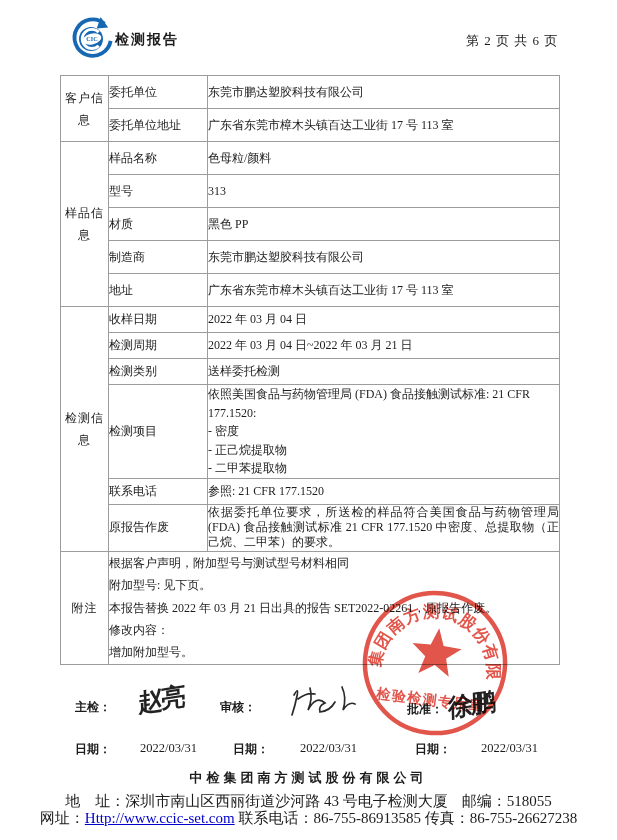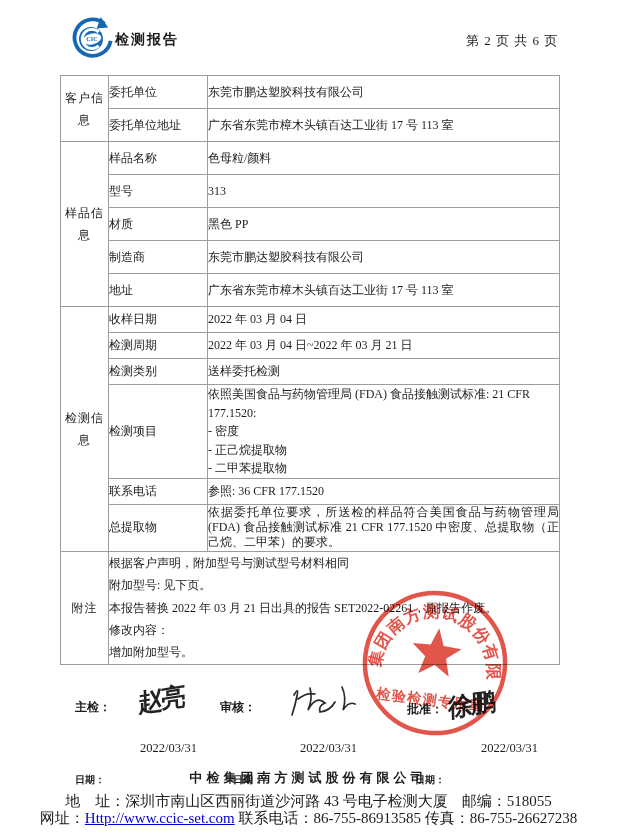--- a/index.html
+++ b/index.html
@@ -22,21 +22,21 @@
   td.lbl { padding-left:10px; }
   td.val { padding-left:12px; padding-right:8px; }
   tr.h33 td { height:33px; }
   tr.h26 td { height:26px; }
   td.multi { line-height:18.5px; height:93px; }
   td.concl { line-height:15.4px; height:46px; text-align:justify; padding-top:2px; padding-bottom:2px; }
   td.notes { line-height:22.4px; height:112px; vertical-align:top; padding-top:2px; padding-left:10px; }
   
   .abs { position:absolute; }
   .sig-label { font-size:12px; font-weight:bold; }
-  .date-label { font-size:10px; font-weight:bold;margin-top:32px; }
+  .date-label { font-size:12px; font-weight:bold; }
   .date-val { font-size:12.5px; }
   .sig-name { display:inline-block; font-size:25px; font-weight:bold;
     transform:rotate(-9deg) skewX(-7deg); letter-spacing:-2px; color:#222; }
   
   .stamp { position:absolute; left:354px; top:582px; width:162px; height:162px;
     transform:rotate(7deg); opacity:.87; mix-blend-mode:multiply; pointer-events:none; }
   
   .footer-company { position:absolute; top:769px; left:0; width:100%; text-align:center;
     font-size:13px; font-weight:bold; letter-spacing:4px; }
   .footer-line { position:absolute; left:0; width:100%; text-align:center; font-size:15px; }
@@ -117,24 +117,24 @@
         <td class="val multi">
           <div>依照美国食品与药物管理局 (FDA) 食品接触测试标准: 21 CFR</div>
           <div>177.1520:</div>
           <div>- 密度</div>
           <div>- 正己烷提取物</div>
           <div>- 二甲苯提取物</div>
         </td>
       </tr>
       <tr class="h26">
         <td class="lbl">联系电话</td>
-        <td class="val">参照: 36 CFR 177.1520</td>
+        <td class="val">参照: 21 CFR 177.1520</td>
       </tr>
       <tr>
-        <td class="lbl">总提取物</td>
+        <td class="lbl">原报告作废</td>
         <td class="val concl">依据委托单位要求，所送检的样品符合美国食品与药物管理局 (FDA) 食品接触测试标准 21 CFR 177.1520 中密度、总提取物（正己烷、二甲苯）的要求。</td>
       </tr>
 
       <tr>
         <td class="group">附注</td>
         <td class="notes" colspan="2">
           <div>根据客户声明，附加型号与测试型号材料相同</div>
           <div>附加型号: 见下页。</div>
           <div>本报告替换 2022 年 03 月 21 日出具的报告 SET2022-02261，原报告作废。</div>
           <div>修改内容：</div>

